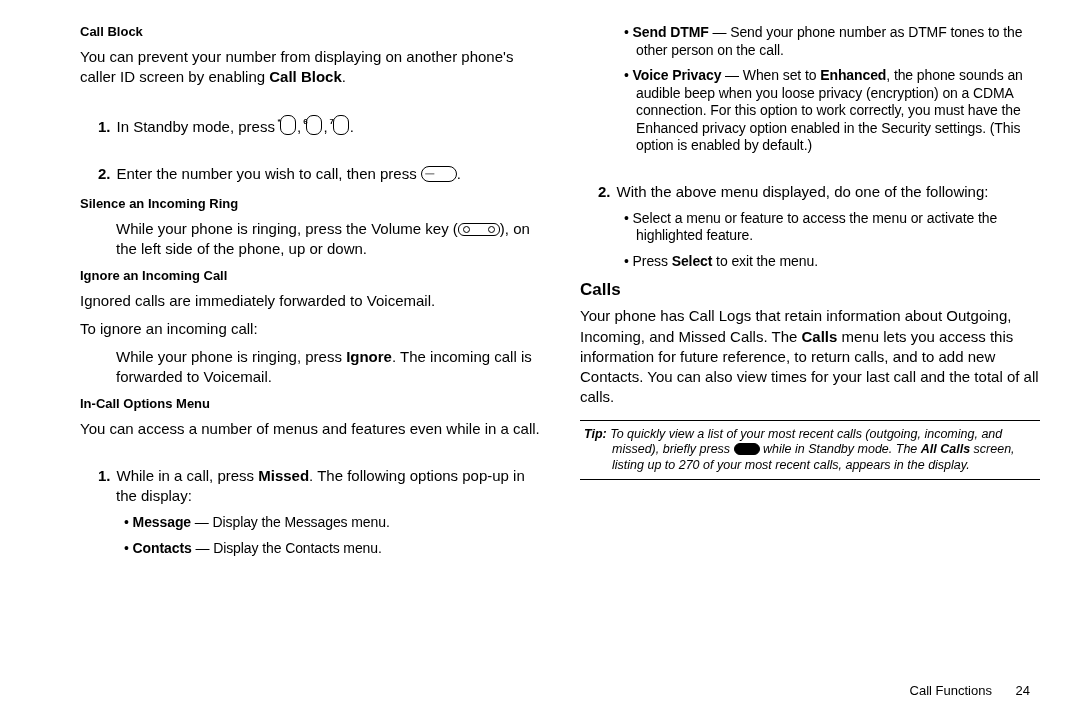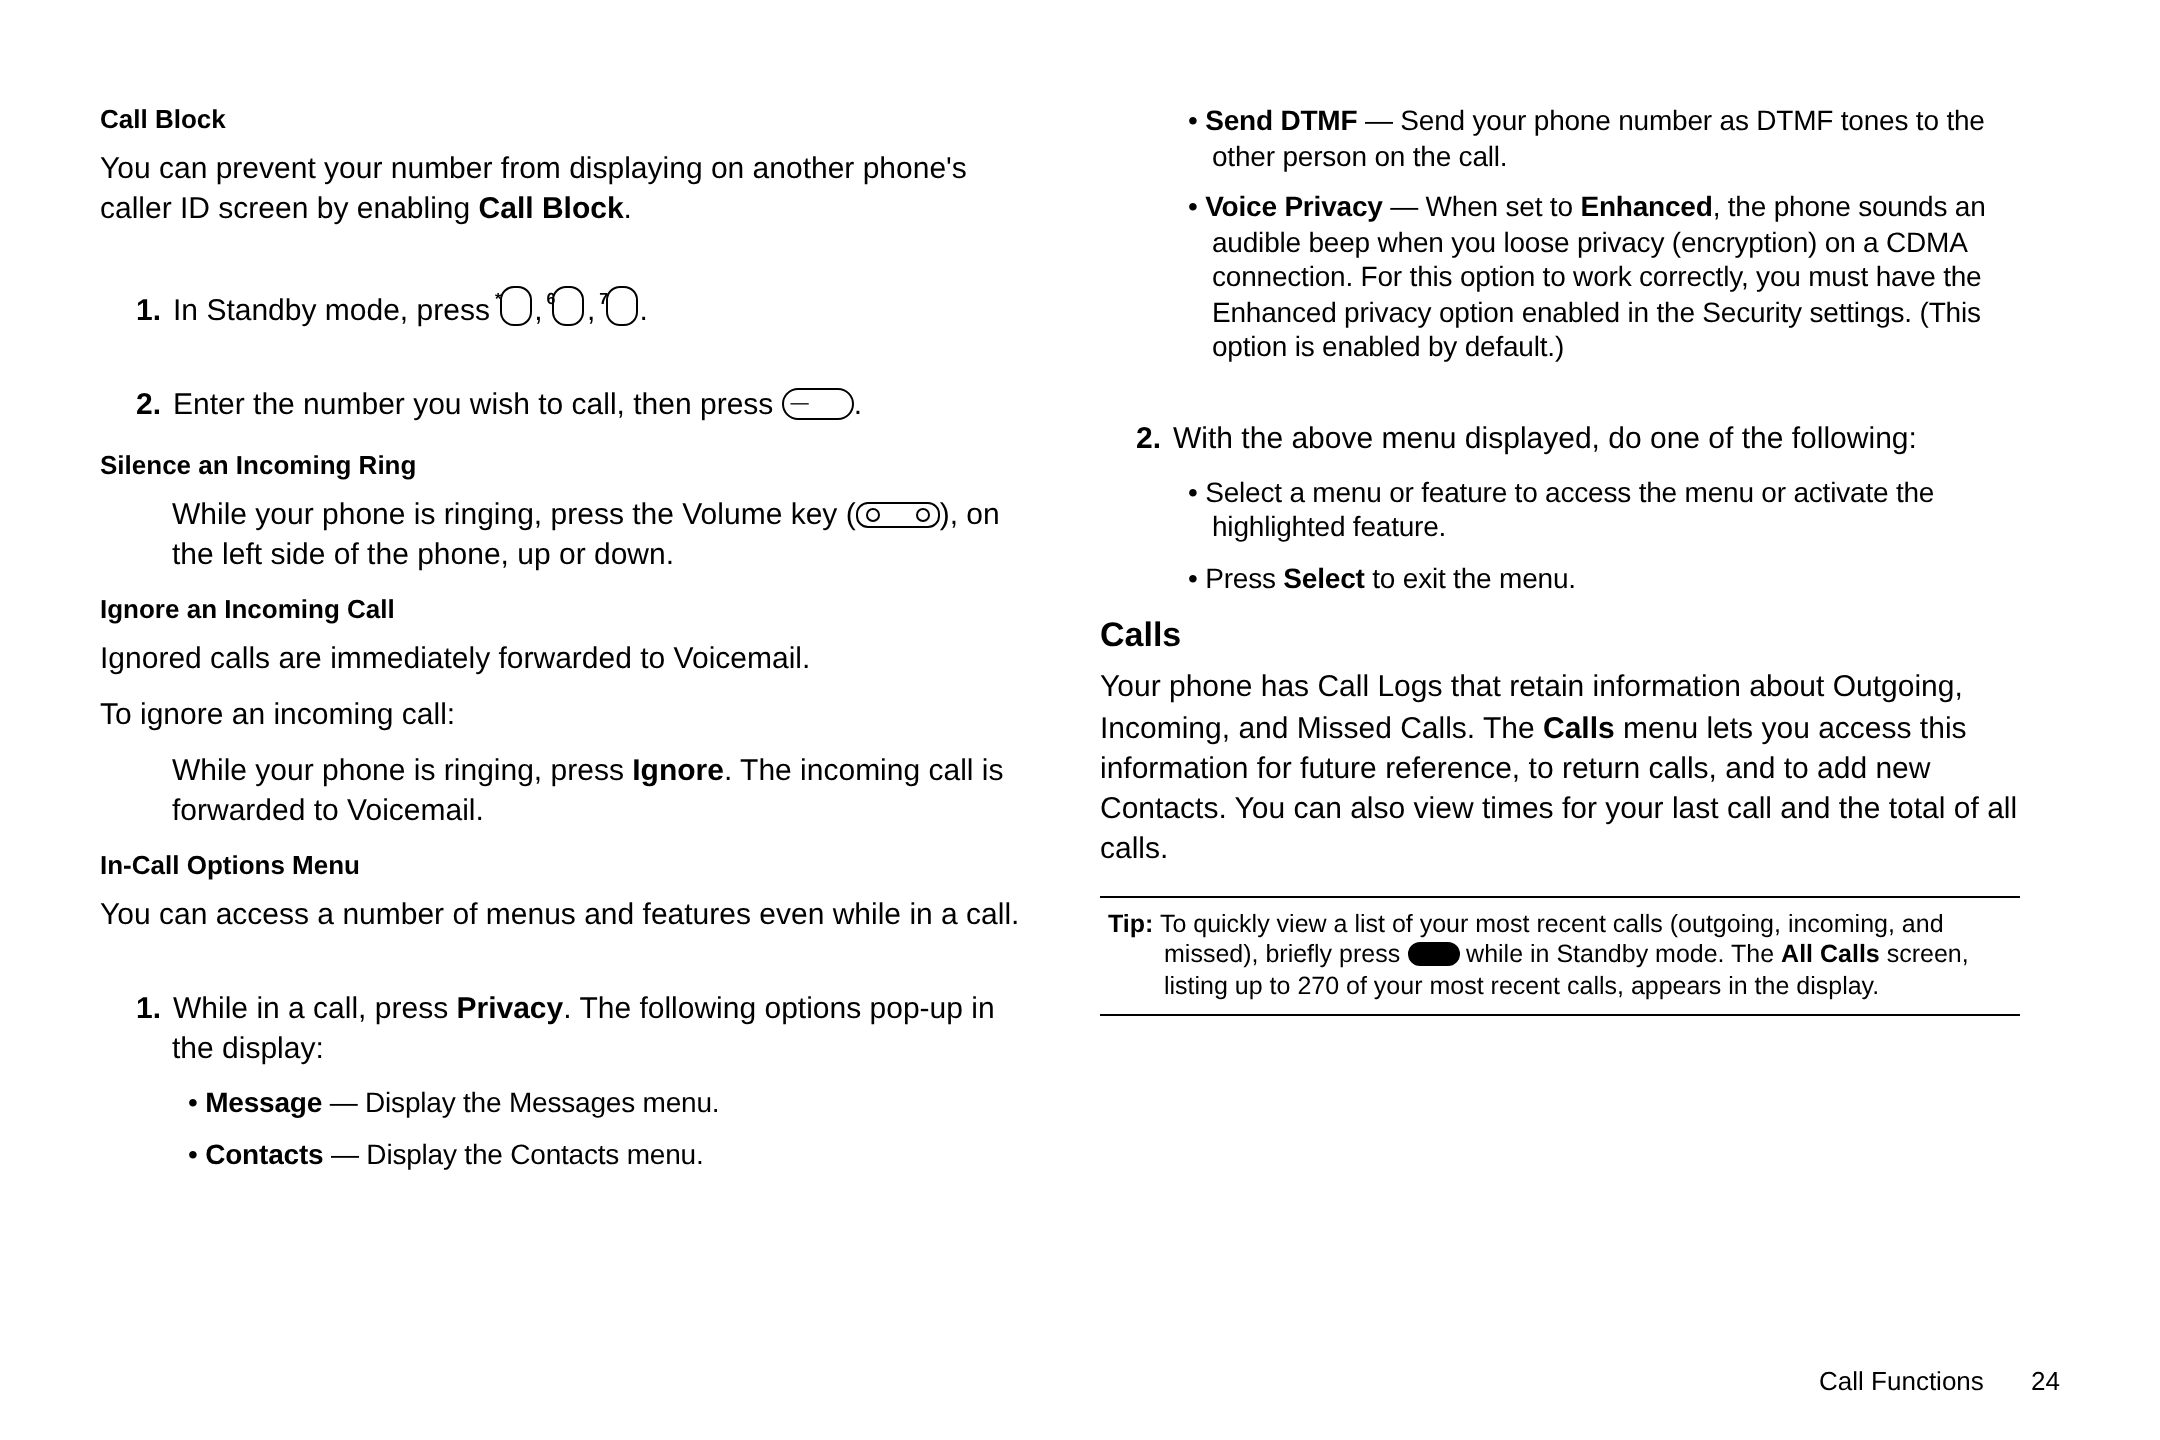--- a/index.html
+++ b/index.html
@@ -7,25 +7,26 @@
     padding: 0;
     width: 1080px;
     height: 720px;
     background: #fff;
     font-family: Arial, Helvetica, sans-serif;
     color: #000;
   }
   .page {
     display: flex;
     flex-direction: row;
-    padding: 52px 40px 20px 50px;
+    padding: 24px 40px 20px 50px;
     box-sizing: border-box;
     width: 1080px;
     height: 720px;
     position: relative;
+    justify-content: flex-end;
   }
   .col {
     width: 480px;
     box-sizing: border-box;
   }
   .col-left { padding-right: 20px; }
   .col-right { padding-left: 20px; }
   .subhead {
     font-weight: 900;
     font-size: 13px;
@@ -68,20 +69,21 @@
     border-bottom: 1px solid #000;
     padding: 6px 4px;
     font-size: 12.5px;
     line-height: 1.25;
     margin-top: 12px;
   }
   .tip-indent {
     display: block;
     padding-left: 28px;
     text-indent: -28px;
+    font-style: italic;
   }
   
   .key {
     display: inline-block;
     vertical-align: -3px;
     width: 14px;
     height: 18px;
     border: 1.3px solid #000;
     border-radius: 7px;
     position: relative;
@@ -168,21 +170,21 @@
     <div class="subhead" style="">Ignore an Incoming Call</div>
     <p>Ignored calls are immediately forwarded to Voicemail.</p>
     <p>To ignore an incoming call:</p>
     <p class="indent1b">
       <span>While your phone is ringing, press </span><b>Ignore</b><span>. The incoming call is forwarded to Voicemail.</span>
     </p>
 
     <div class="subhead" style="">In-Call Options Menu</div>
     <p>You can access a number of menus and features even while in a call.</p>
     <p class="indent1">
-      <span class="num">1.</span><span>While in a call, press </span><b>Privacy</b><span>. The following options pop-up in the display:</span>
+      <span class="num">1.</span><span>While in a call, press </span><b>Missed</b><span>. The following options pop-up in the display:</span>
     </p>
     <p class="condensed bullet-term">
       • <b>Message</b><span> — Display the Messages menu.</span>
     </p>
     <p class="condensed bullet-term">
       • <b>Contacts</b><span> — Display the Contacts menu.</span>
     </p>
   </div>
 
   <div class="col col-right">

